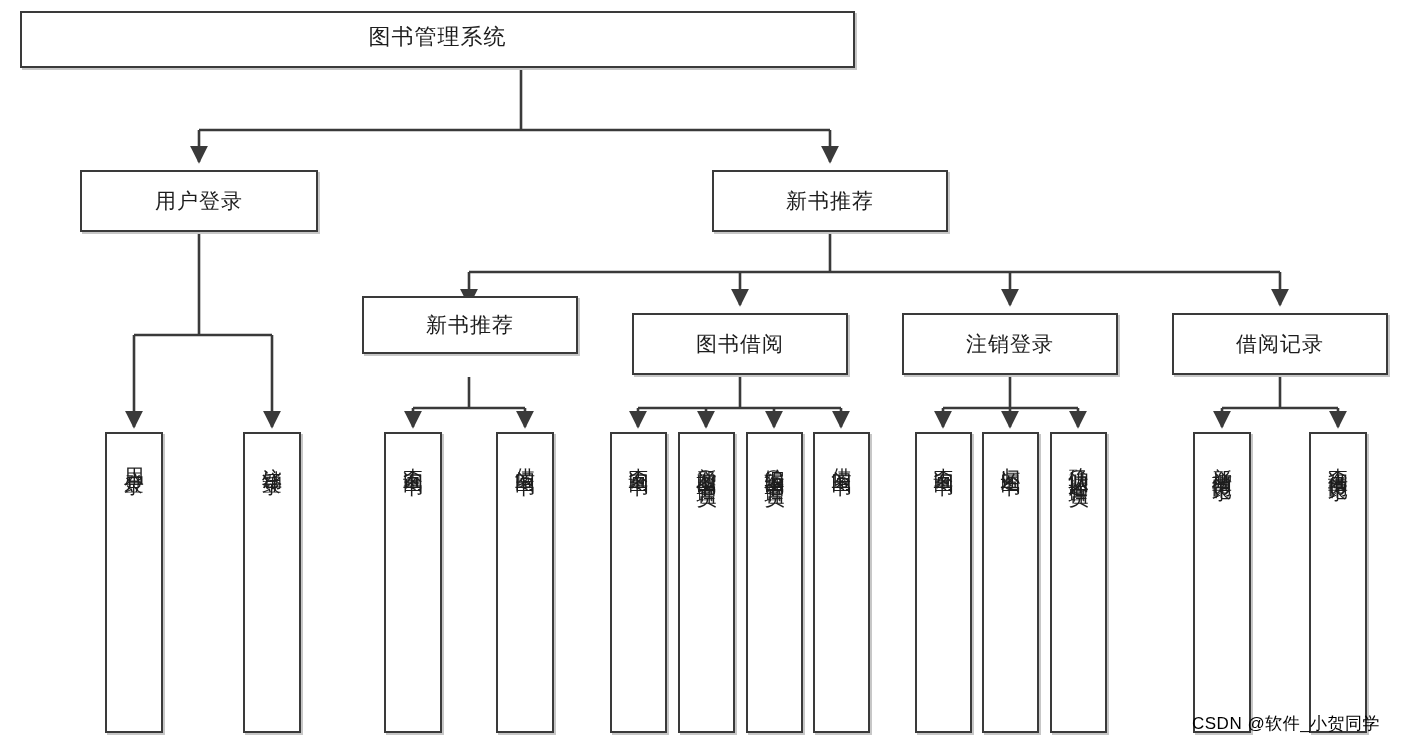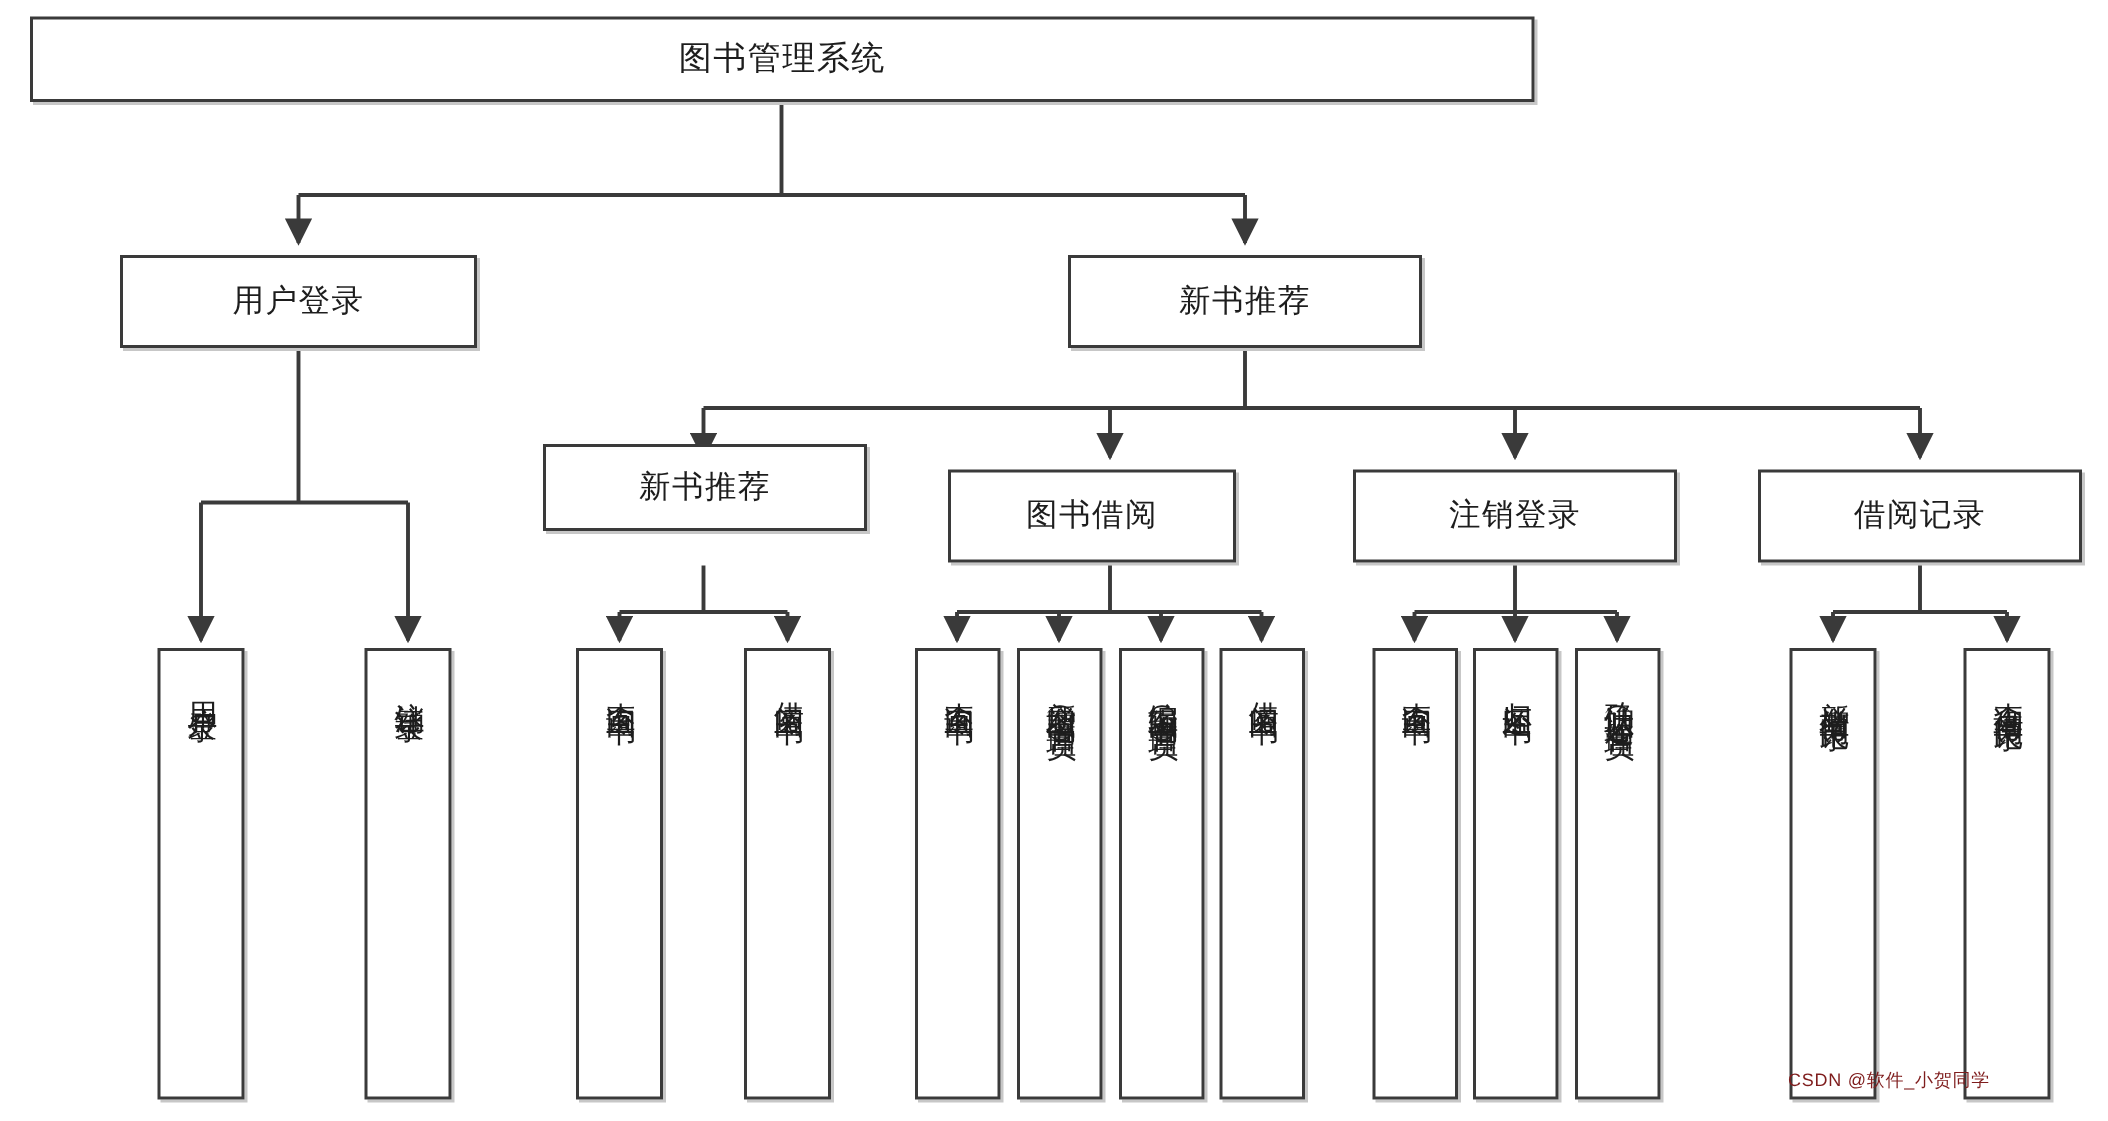--- a/index.html
+++ b/index.html
@@ -54,22 +54,22 @@
     writing-mode: vertical-rl;
     text-orientation: upright;
     font-size: 20px;
     line-height: 1.05;
     letter-spacing: 3px;
     white-space: nowrap;
     color: #1d1d1d;
   }
   .watermark {
     position: absolute;
-    font-size: 12px;
-    color: #7f1d1d;
+    font-size: 17px;
+    color: #000000;
     white-space: nowrap;
     letter-spacing: 0.5px;
   }
 </style>
 </head>
 <body>
 
 <div id="stage">
 
   <svg id="edges" viewBox="0 0 1405 747" xmlns="http://www.w3.org/2000/svg">
@@ -115,35 +115,35 @@
       <path d="M 1010 408 L 1010 427" marker-end="url(#arrow)"></path>
       <path d="M 1078 408 L 1078 427" marker-end="url(#arrow)"></path>
 
       <path d="M 1280 377 L 1280 408"></path>
       <path d="M 1222 408 L 1338 408"></path>
       <path d="M 1222 408 L 1222 427" marker-end="url(#arrow)"></path>
       <path d="M 1338 408 L 1338 427" marker-end="url(#arrow)"></path>
     </g>
   </svg>
 
-  <div class="node horiz root" style="left:20px; top:11px; width:1003px; height:57px;">
+  <div class="node horiz root" style="left:20px; top:11px; width:835px; height:57px;font-family:Liberation Mono, monospace;">
     <span>图书管理系统</span>
   </div>
 
   <div class="node horiz" style="left:80px; top:170px; width:238px; height:62px;">
     <span>用户登录</span>
   </div>
   <div class="node horiz" style="left:712px; top:170px; width:236px; height:62px;">
     <span>新书推荐</span>
   </div>
 
   <div class="node horiz" style="left:362px; top:296px; width:216px; height:58px;text-align:right;">
     <span>新书推荐</span>
   </div>
-  <div class="node horiz" style="left:632px; top:313px; width:192px; height:62px;">
+  <div class="node horiz" style="left:632px; top:313px; width:216px; height:62px;">
     <span>图书借阅</span>
   </div>
   <div class="node horiz" style="left:902px; top:313px; width:216px; height:62px;">
     <span>注销登录</span>
   </div>
   <div class="node horiz" style="left:1172px; top:313px; width:216px; height:62px;justify-content:center;">
     <span>借阅记录</span>
   </div>
 
   <div class="node vert" style="left:105px; top:432px; width:58px; height:301px;">

